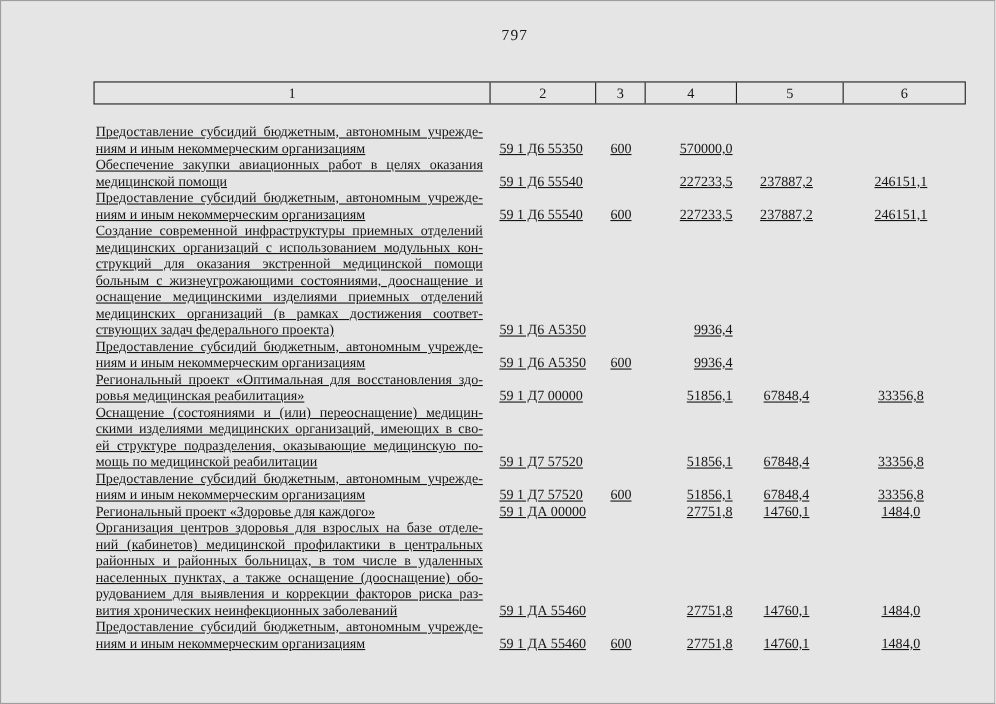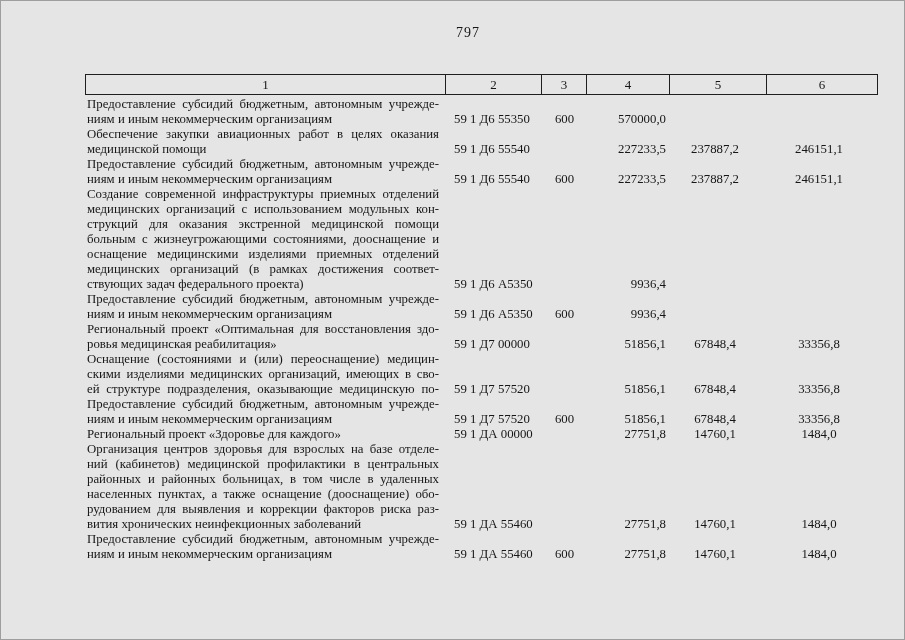--- a/index.html
+++ b/index.html
@@ -50,23 +50,24 @@
     flex: 0 0 auto;
   }
   .th:last-child { border-right: none; flex: 1 1 auto; }
   .th1 { width: 360px; }
   .th2 { width: 96px; }
   .th3 { width: 45px; }
   .th4 { width: 83px; }
   .th5 { width: 97px; }
   .th6 { width: 108px; }
   .tbody {
-    margin-top: 2px;
+    margin-top: 18px;
     font-size: 12.8px;
     line-height: 15px;
+    text-decoration: underline;
   }
   .row {
     display: flex;
     align-items: flex-end;
   }
   .cell { box-sizing: border-box; flex: 0 0 auto; }
   .c1 {
     width: 361px;
     padding-left: 2px;
     padding-right: 7px;
@@ -197,20 +198,21 @@
     <div class="cell c4">51856,1</div>
     <div class="cell c5">67848,4</div>
     <div class="cell c6">33356,8</div>
   </div>
 
   <div class="row">
     <div class="cell c1">
             <div class="line">Оснащение (состояниями и (или) переоснащение) медицин-</div>
             <div class="line">скими изделиями медицинских организаций, имеющих в сво-</div>
             <div class="line">ей структуре подразделения, оказывающие медицинскую по-</div>
+            <div class="line last">мощь по медицинской реабилитации</div>
           </div>
     <div class="cell c2">59 1 Д7 57520</div>
     <div class="cell c3"></div>
     <div class="cell c4">51856,1</div>
     <div class="cell c5">67848,4</div>
     <div class="cell c6">33356,8</div>
   </div>
 
   <div class="row">
     <div class="cell c1">

